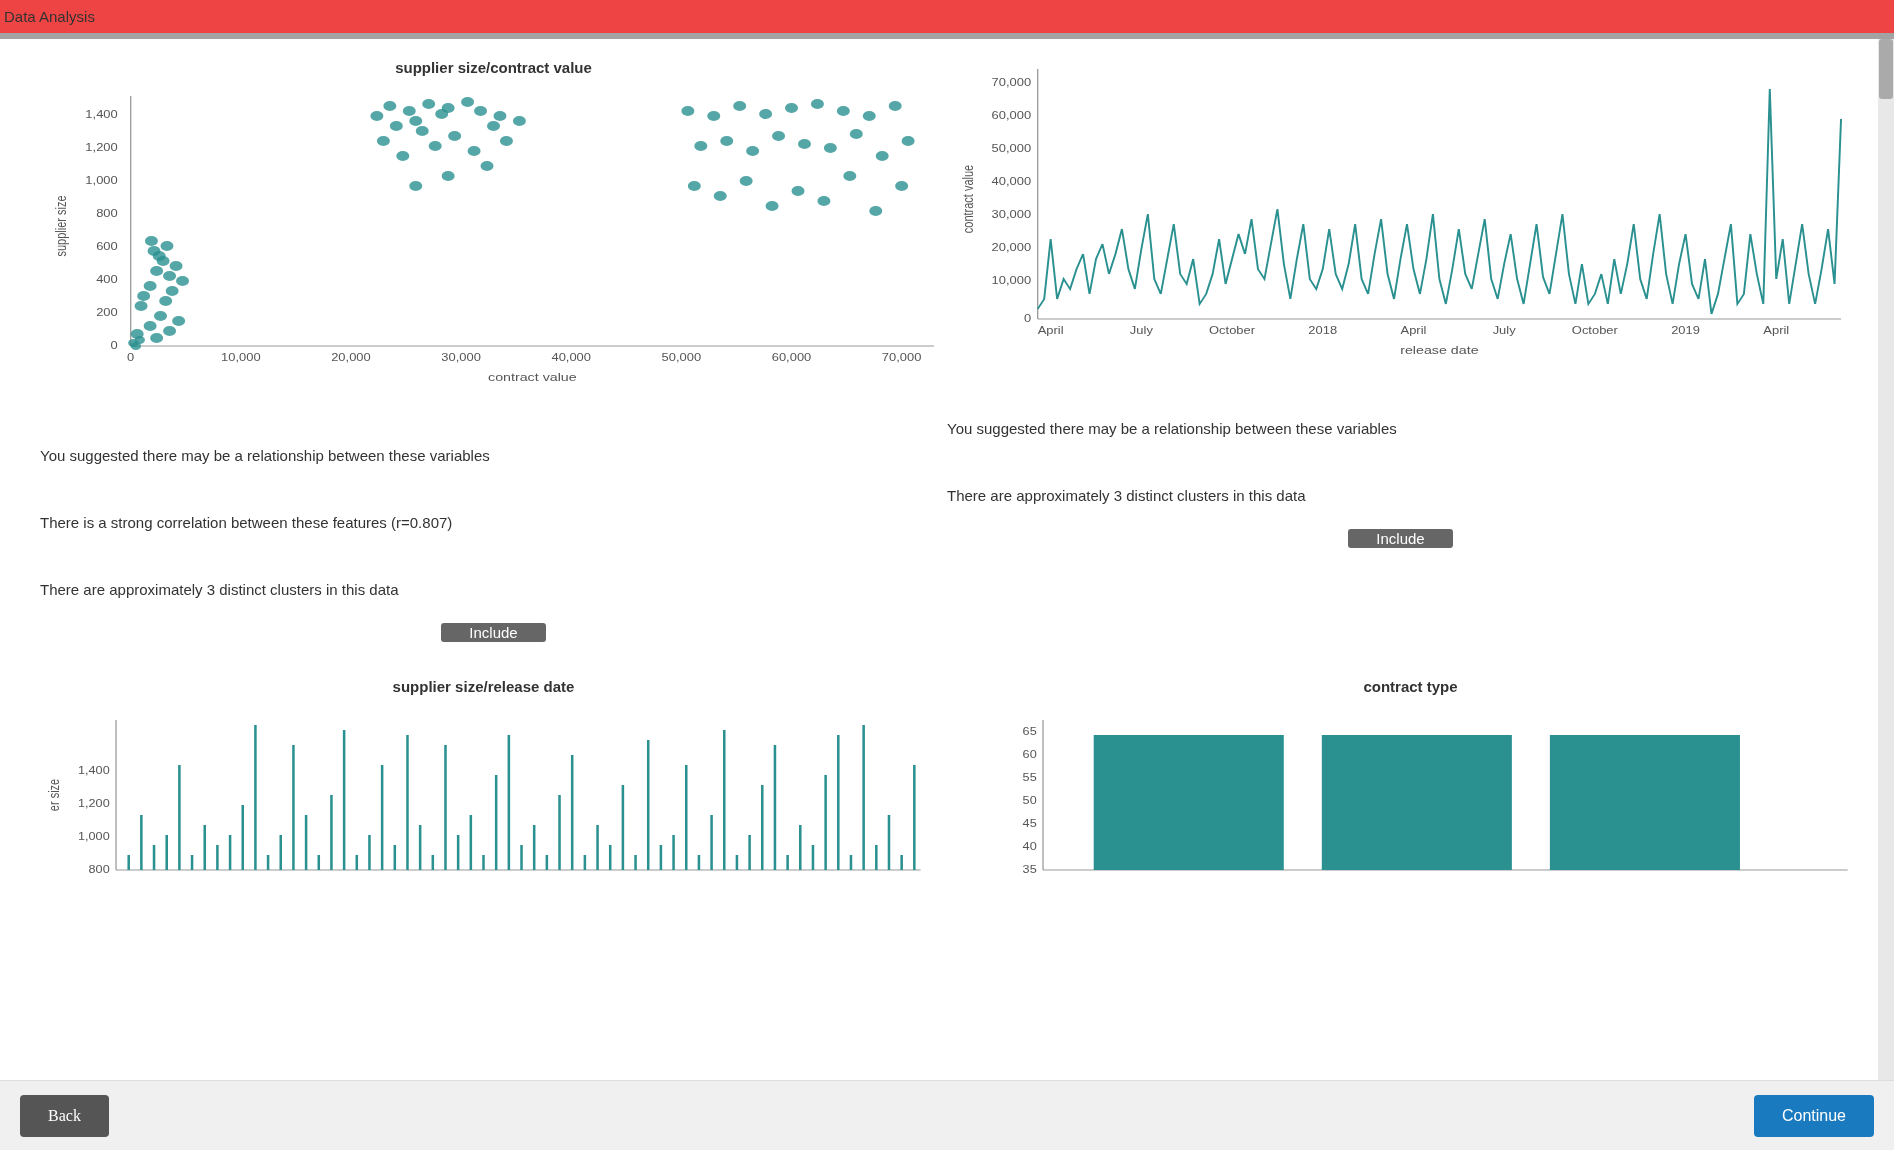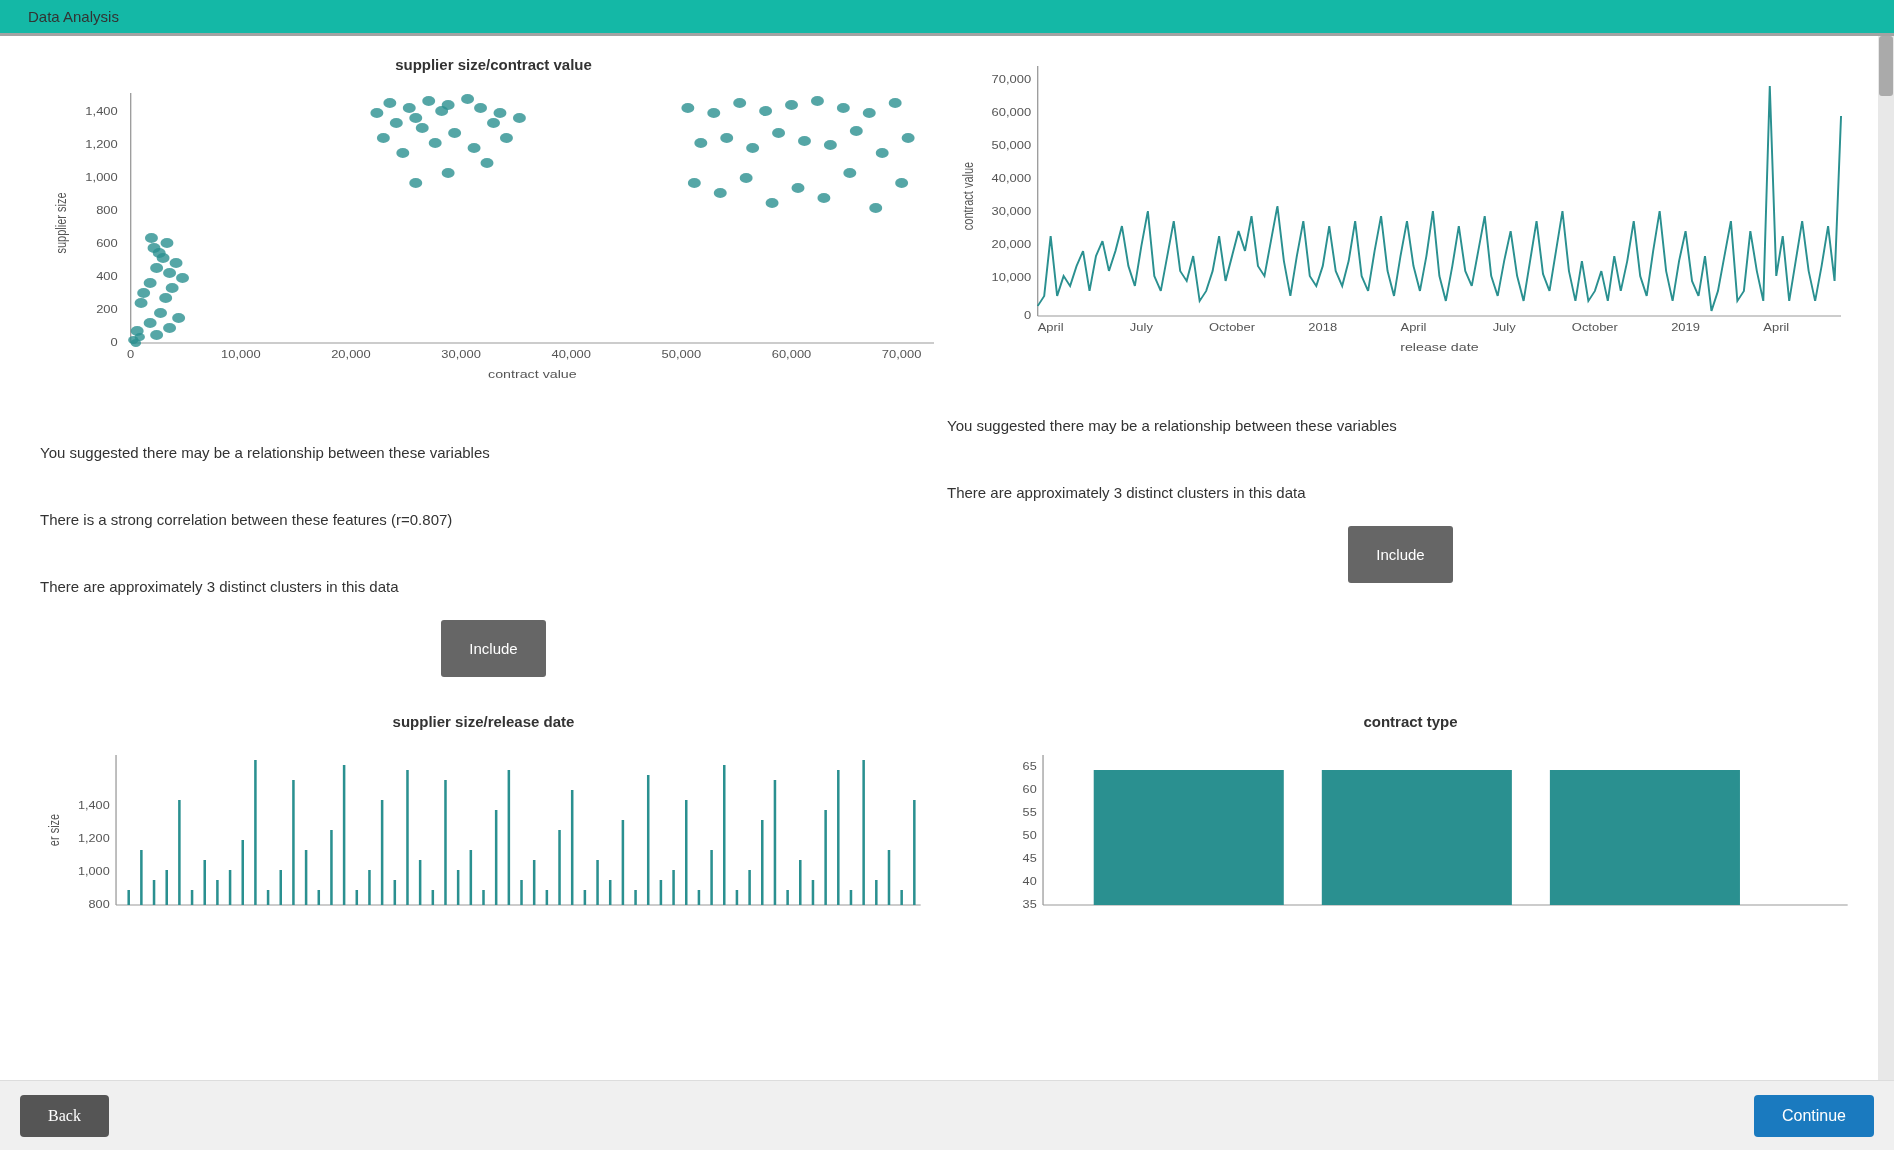--- a/index.html
+++ b/index.html
@@ -5,26 +5,26 @@
     * { box-sizing: border-box; margin: 0; padding: 0; }
     body {
       font-family: Arial, sans-serif;
       background: #f0f0f0;
       width: 1894px;
       min-height: 1150px;
       display: flex;
       flex-direction: column;
     }
     .title-bar {
-      background: #14b8a6;
-      padding: 8px 28px;
+      background: #ef4444;
+      padding: 8px 4px;
       font-size: 15px;
       font-weight: 500;
       color: #333;
-      border-bottom: 3px solid #a3a3a3;
+      border-bottom: 6px solid #a3a3a3;
     }
     .main-area {
       flex: 1;
       background: #fff;
       display: flex;
       flex-direction: column;
       overflow: hidden;
       position: relative;
     }
     .scrollable-content {
@@ -63,21 +63,21 @@
       color: #333;
       line-height: 1.8;
     }
     .analysis-text p {
       margin-bottom: 4px;
       margin-top: 40px;
     }
     .include-btn {
       display: block;
       margin: 16px auto;
-      padding: 20px 28px;
+      padding: 1px 28px;
       background: #666;
       color: #fff;
       border: none;
       font-size: 15px;
       cursor: pointer;
       border-radius: 3px;
     }
     .bottom-bar {
       background: #f0f0f0;
       padding: 12px 20px;

